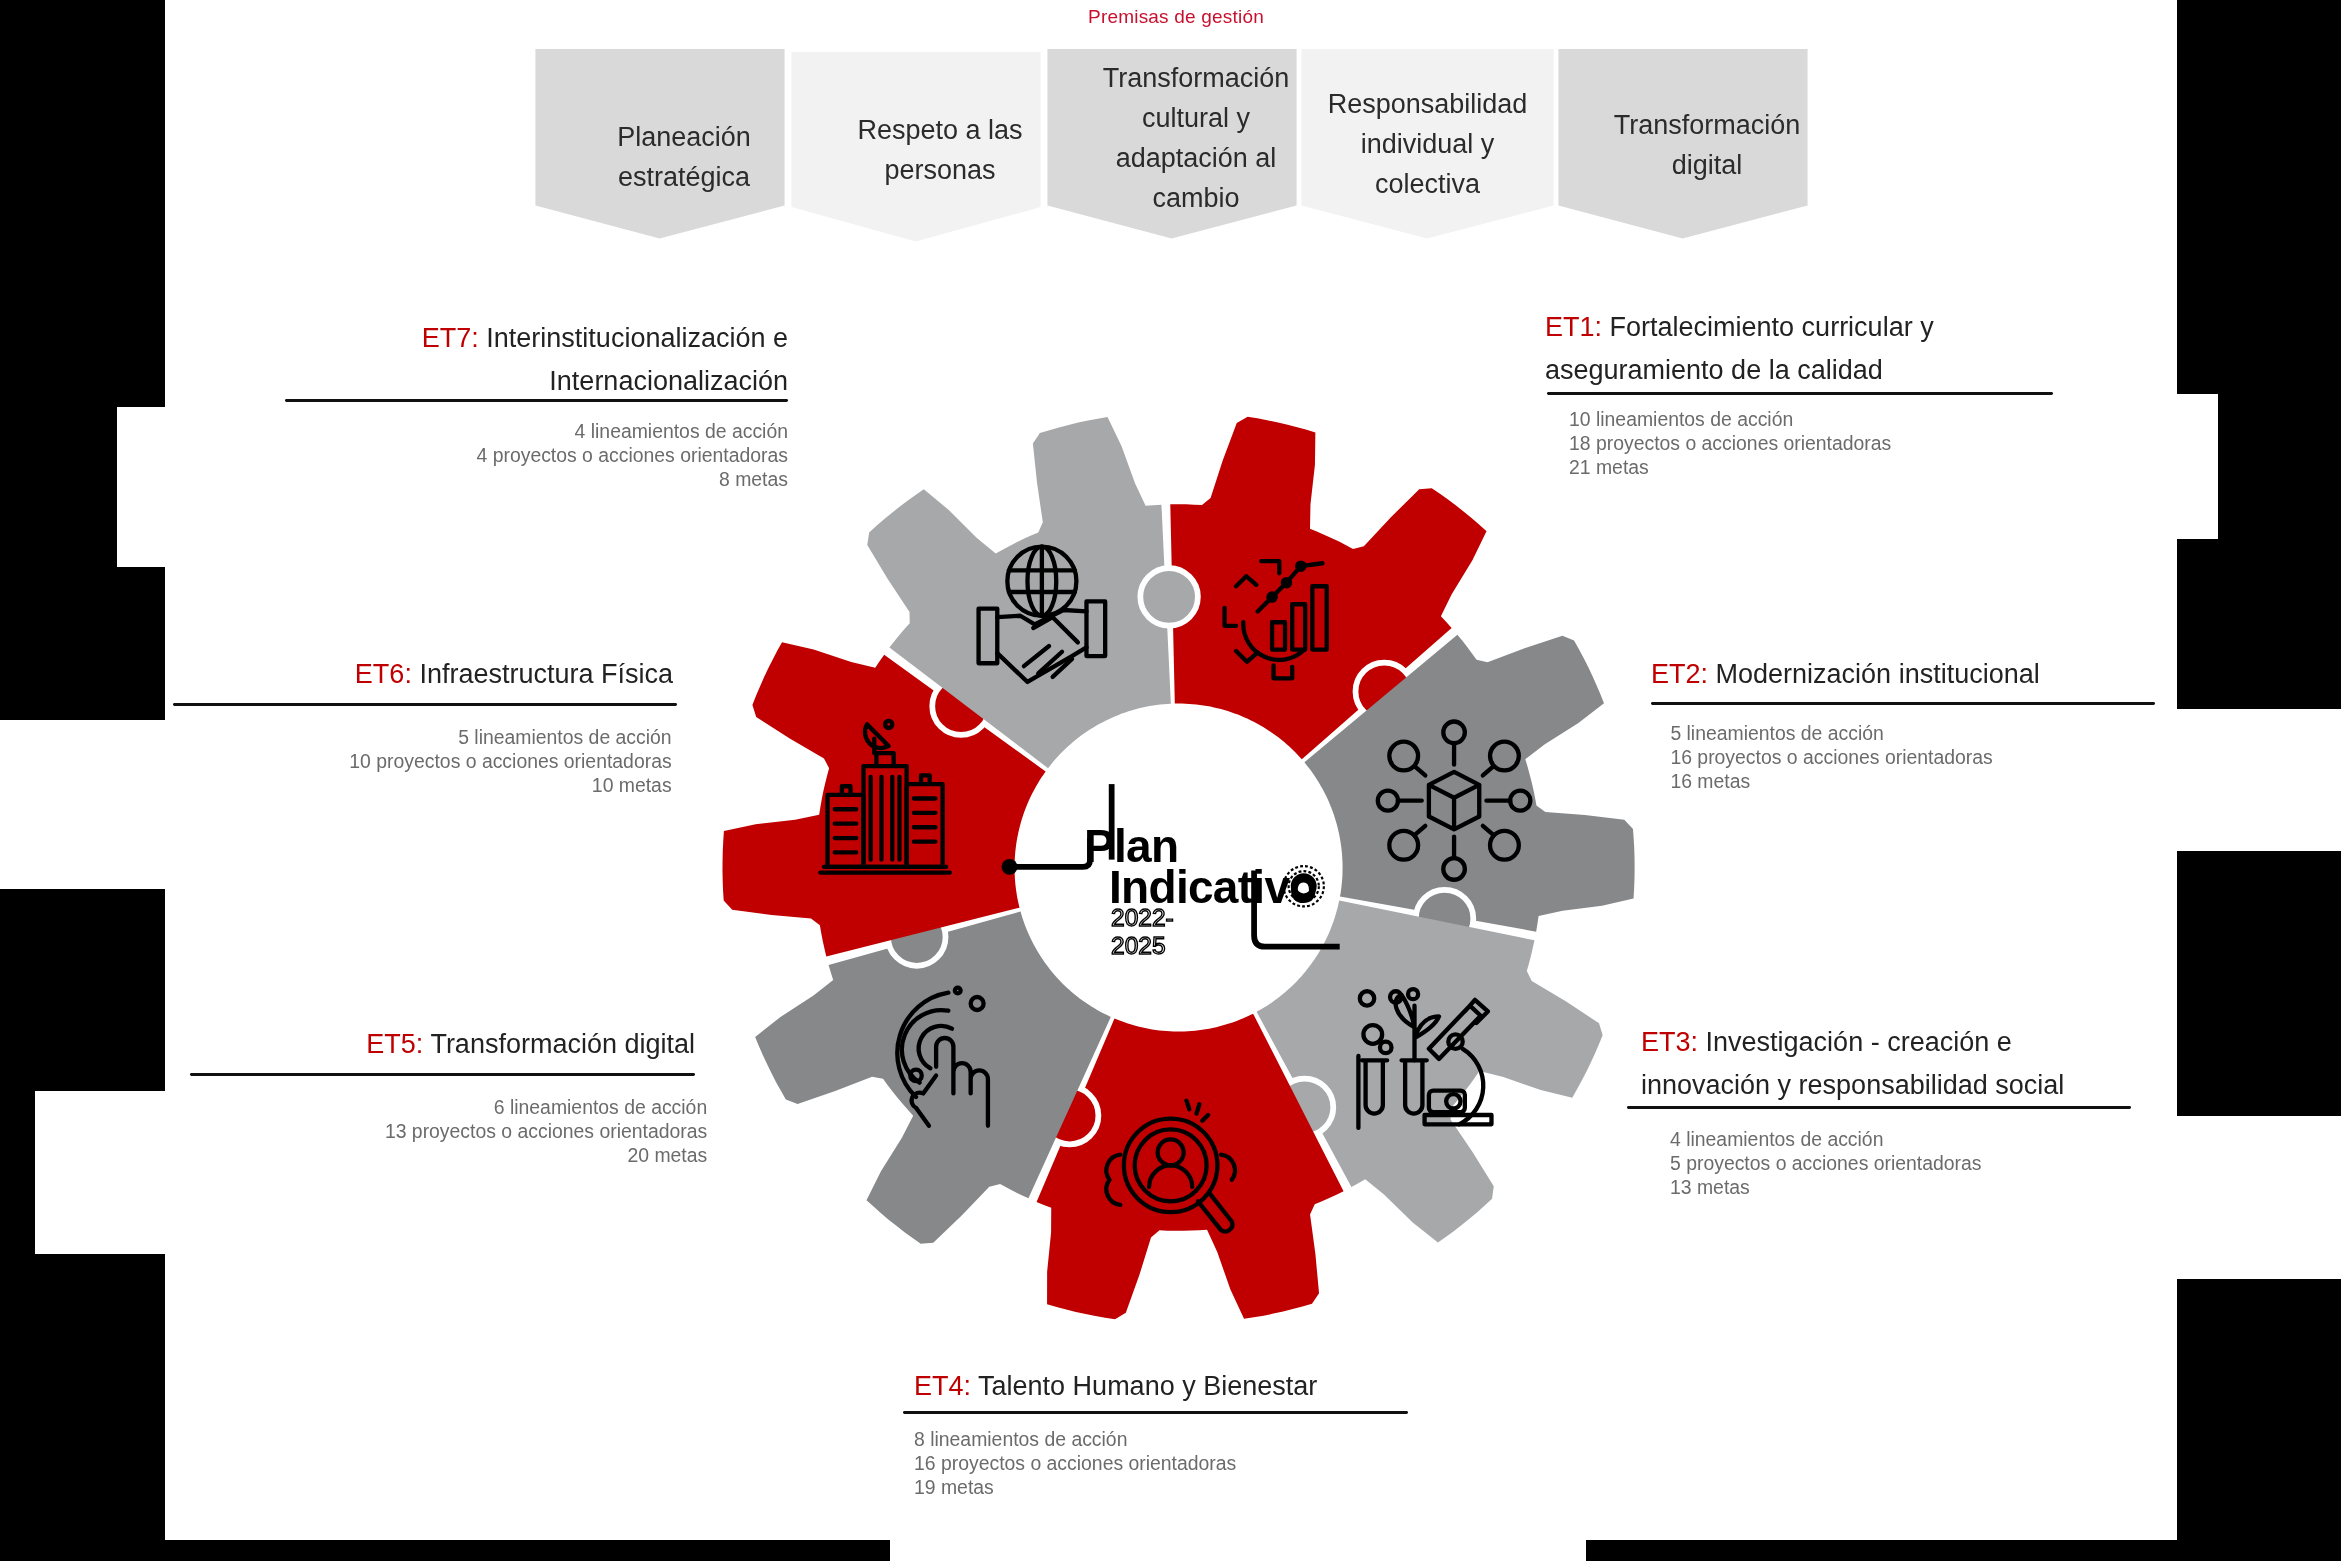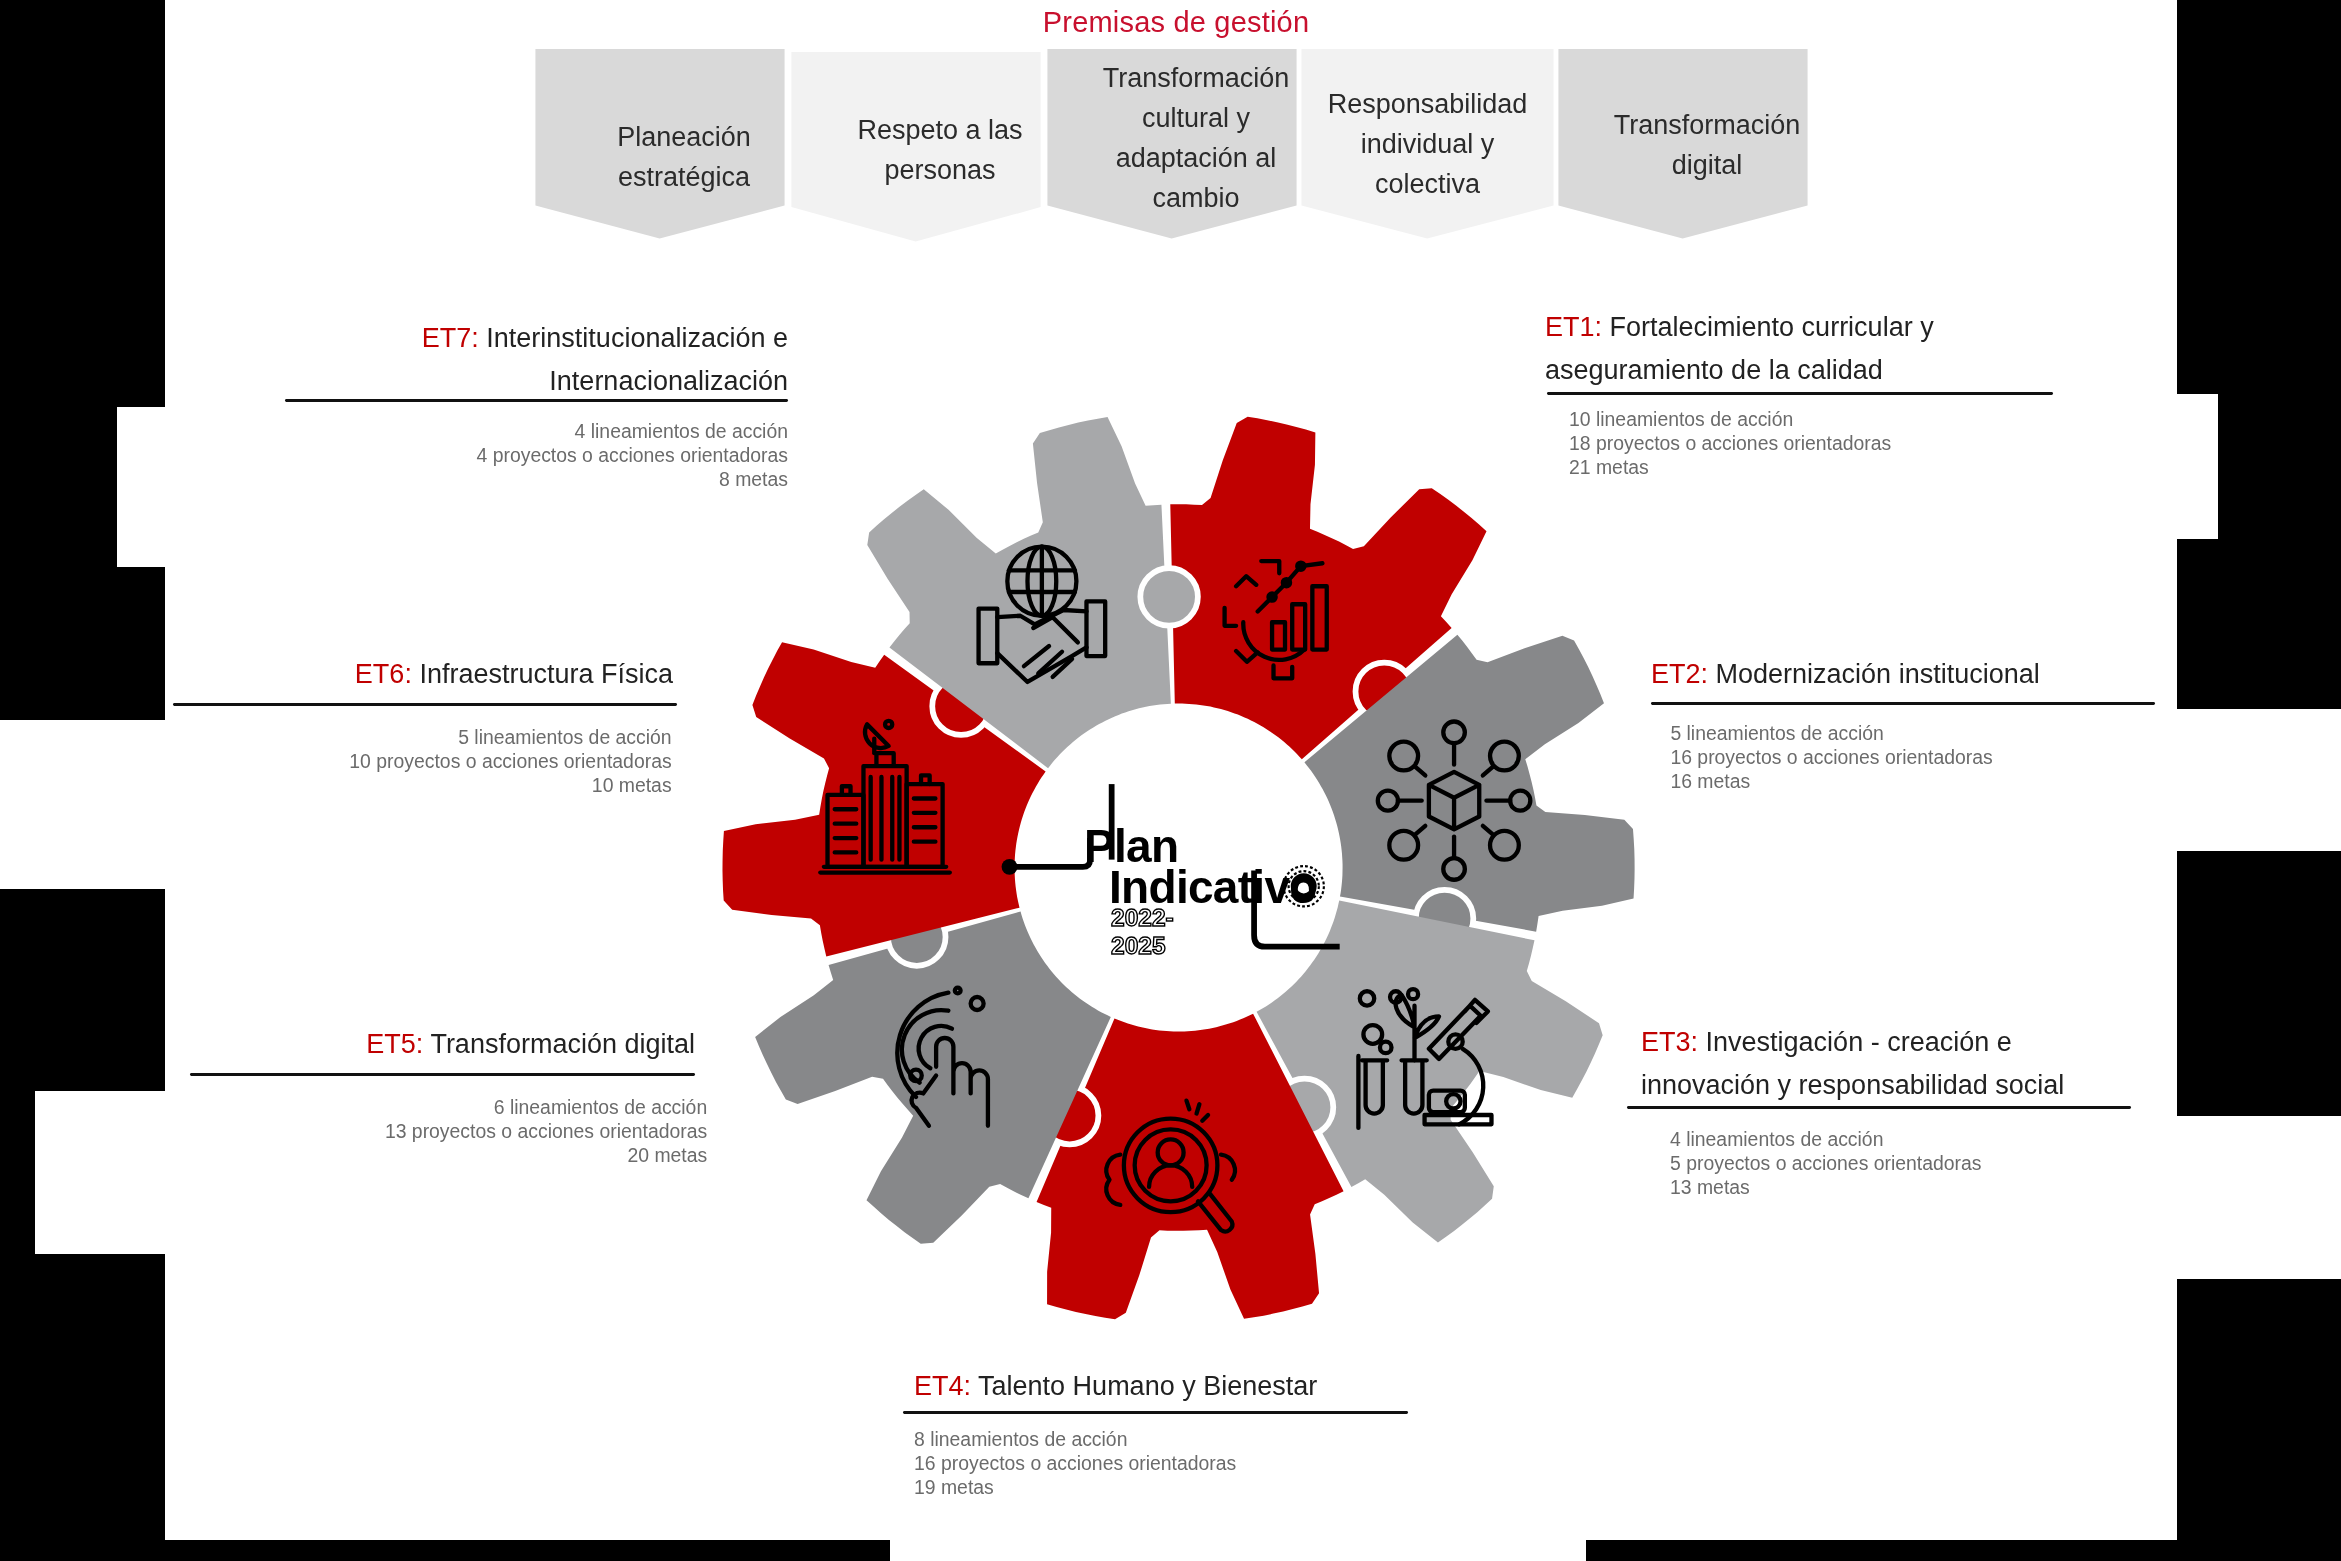--- a/index.html
+++ b/index.html
@@ -1,34 +1,34 @@
 <!DOCTYPE html>
 <html style="font-size:11.5px"><head>
 <meta charset="utf-8">
 <style>
   html, body { margin:0; padding:0; }
   body { width:2342px; height:1561px; background:#000; position:relative; overflow:hidden;
          font-family:"Liberation Sans", sans-serif; }
   .bgw { position:absolute; background:#fff; }
   .title-premisas { position:absolute; left:1176px; top:5.8px; transform:translateX(-50%);
-         color:#c8102e; font-size:29px; white-space:nowrap; letter-spacing:0.2px; }
+         color:#c8102e; font-size:19px; white-space:nowrap; letter-spacing:0.2px; }
   .premise { position:absolute; width:250px; }
   .premise svg { position:absolute; left:0; top:0; }
   .premise .ptext { position:absolute; left:0; width:298px; text-align:center; color:#2b2b2b;
          font-size:27px; line-height:40px; }
   .et { position:absolute; }
   .et .head { color:#222; font-size:27px; line-height:43px; white-space:nowrap; }
   .et .code { color:#c00000; }
   .et .rule { position:absolute; height:2.9px; background:#111; border-radius:1.4px; }
   .et .details { color:#6b6b6b; font-size:19.4px; line-height:24px; white-space:nowrap; position:absolute; }
   .right-al { text-align:right; }
   #gear { position:absolute; left:0; top:0; }
   .logo { position:absolute; }
   .logo .plan { position:absolute; font-weight:bold; font-size:46px; color:#000; letter-spacing:-0.7px; }
-  .logo .years { position:absolute; font-weight:bold; font-size:24.5px; color:#fff;
+  .logo .years { position:absolute; font-weight:normal; font-size:24.5px; color:#fff;
           -webkit-text-stroke:1.4px #000; letter-spacing:0px; }
 </style>
 </head>
 <body>
 
 <div class="bgw" style="left:165px;top:0;width:2012px;height:1540px;"></div>
 <div class="bgw" style="left:117px;top:407px;width:58px;height:160px;"></div>
 <div class="bgw" style="left:0;top:720px;width:173px;height:169px;"></div>
 <div class="bgw" style="left:35px;top:1091px;width:137px;height:163px;"></div>
 <div class="bgw" style="left:2173px;top:394px;width:45px;height:145px;"></div>

